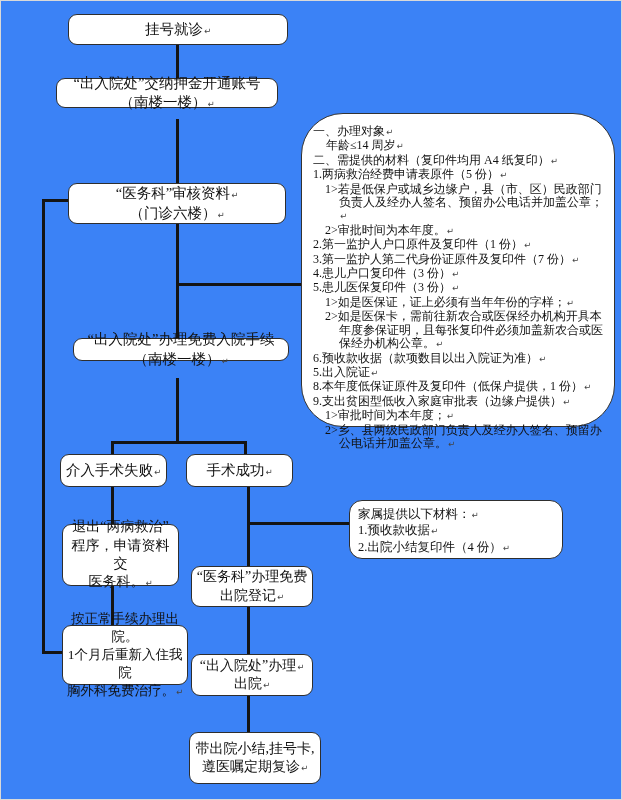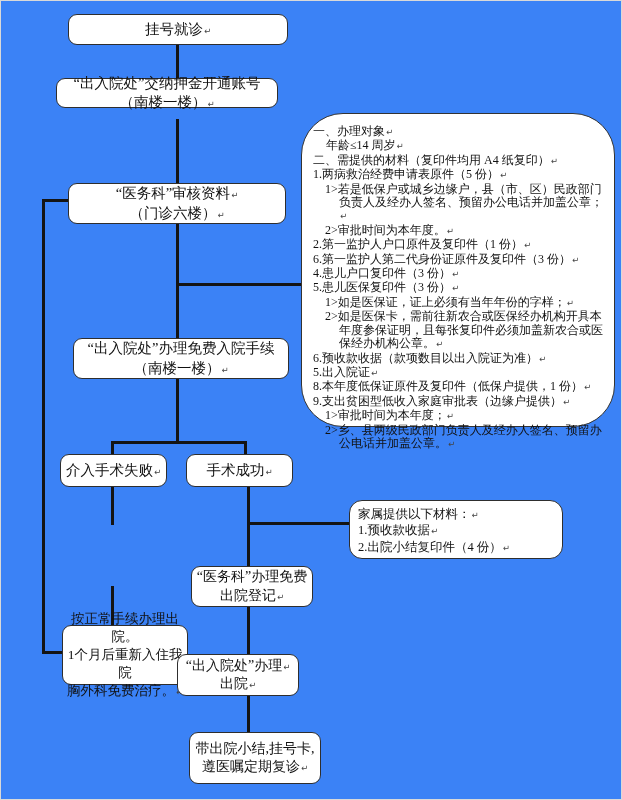--- a/index.html
+++ b/index.html
@@ -91,59 +91,62 @@
   </div>
 
   <div class="fbox" style="left:55px;top:77px;width:222px;height:30px">
     <span>“出入院处”交纳押金开通账号<br>（南楼一楼）<span class="rm">↵</span></span>
   </div>
 
   <div class="fbox" style="left:67px;top:182px;width:218px;height:41px">
     <span>“医务科”审核资料<span class="rm">↵</span><br>（门诊六楼）<span class="rm">↵</span></span>
   </div>
 
-  <div class="fbox" style="left:72px;top:337px;width:216px;height:41px">
+  <div class="fbox" style="left:72px;top:337px;width:216px;height:23px">
     <span>“出入院处”办理免费入院手续<br>（南楼一楼）<span class="rm">↵</span></span>
   </div>
 
   <div class="fbox" style="left:59px;top:453px;width:107px;height:33px">
     <span>介入手术失败<span class="rm">↵</span></span>
   </div>
 
   <div class="fbox" style="left:185px;top:453px;width:107px;height:33px">
     <span>手术成功<span class="rm">↵</span></span>
   </div>
 
+  <div class="fbox" style="left:61px;top:523px;width:117px;height:62px;font-size:14px">
+    <span>退出“两病救治”<br>程序，申请资料交<br>医务科。<span class="rm">↵</span></span>
+  </div>
 
   <div class="fbox" style="left:190px;top:565px;width:122px;height:41px;font-size:14px">
     <span>“医务科”办理免费<br>出院登记<span class="rm">↵</span></span>
   </div>
 
   <div class="fbox" style="left:61px;top:624px;width:126px;height:60px;font-size:13.5px">
     <span>按正常手续办理出院。<br>1个月后重新入住我院<br>胸外科免费治疗。<span class="rm">↵</span></span>
   </div>
 
-  <div class="fbox" style="left:176px;top:653px;width:122px;height:42px;font-size:14px">
+  <div class="fbox" style="left:190px;top:653px;width:122px;height:42px;font-size:14px">
     <span>“出入院处”办理<span class="rm">↵</span><br>出院<span class="rm">↵</span></span>
   </div>
 
   <div class="fbox" style="left:188px;top:731px;width:132px;height:52px;font-size:14px">
     <span>带出院小结,挂号卡,<br>遵医嘱定期复诊<span class="rm">↵</span></span>
   </div>
 
   <div class="bigbox">
     <div>
         <div class="il"><b>一、办理对象</b><span class="rm">↵</span></div>
         <div class="il ind1">年龄≤14 周岁<span class="rm">↵</span></div>
         <div class="il"><b>二、需提供的材料</b>（复印件均用 A4 纸复印）<span class="rm">↵</span></div>
         <div class="il"><b>1.两病救治经费申请表原件（5 份）</b><span class="rm">↵</span></div>
         <div class="il ind2">1&gt;若是低保户或城乡边缘户，县（市、区）民政部门负责人及经办人签名、预留办公电话并加盖公章；<span class="rm">↵</span></div>
         <div class="il ind2">2&gt;审批时间为本年度。<span class="rm">↵</span></div>
         <div class="il"><b>2.第一监护人户口原件及复印件（1 份）</b><span class="rm">↵</span></div>
-        <div class="il"><b>6.第一监护人第二代身份证原件及复印件（3 份）</b><span class="rm">↵</span></div>
+        <div class="il"><b>3.第一监护人第二代身份证原件及复印件（7 份）</b><span class="rm">↵</span></div>
         <div class="il"><b>4.患儿户口复印件（3 份）</b><span class="rm">↵</span></div>
         <div class="il"><b>5.患儿医保复印件（3 份）</b><span class="rm">↵</span></div>
         <div class="il ind2">1&gt;如是医保证，证上必须有当年年份的字样；<span class="rm">↵</span></div>
         <div class="il ind2">2&gt;如是医保卡，需前往新农合或医保经办机构开具本年度参保证明，且每张复印件必须加盖新农合或医保经办机构公章。<span class="rm">↵</span></div>
         <div class="il"><b>6.预收款收据（款项数目以出入院证为准）</b><span class="rm">↵</span></div>
         <div class="il"><b>5.出入院证</b><span class="rm">↵</span></div>
         <div class="il"><b>8.本年度低保证原件及复印件</b>（低保户提供，1 份）<span class="rm">↵</span></div>
         <div class="il"><b>9.支出贫困型低收入家庭审批表</b>（边缘户提供）<span class="rm">↵</span></div>
         <div class="il ind2">1&gt;审批时间为本年度；<span class="rm">↵</span></div>
         <div class="il ind2">2&gt;乡、县两级民政部门负责人及经办人签名、预留办公电话并加盖公章。<span class="rm">↵</span></div>

